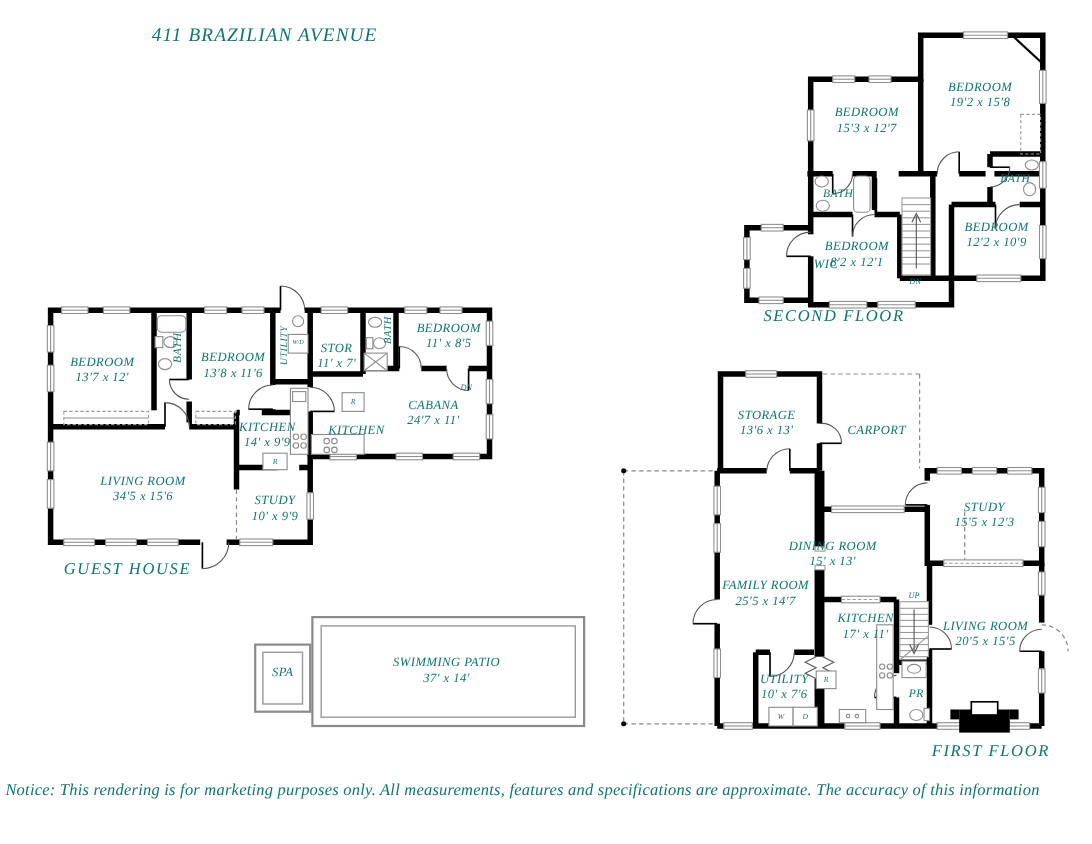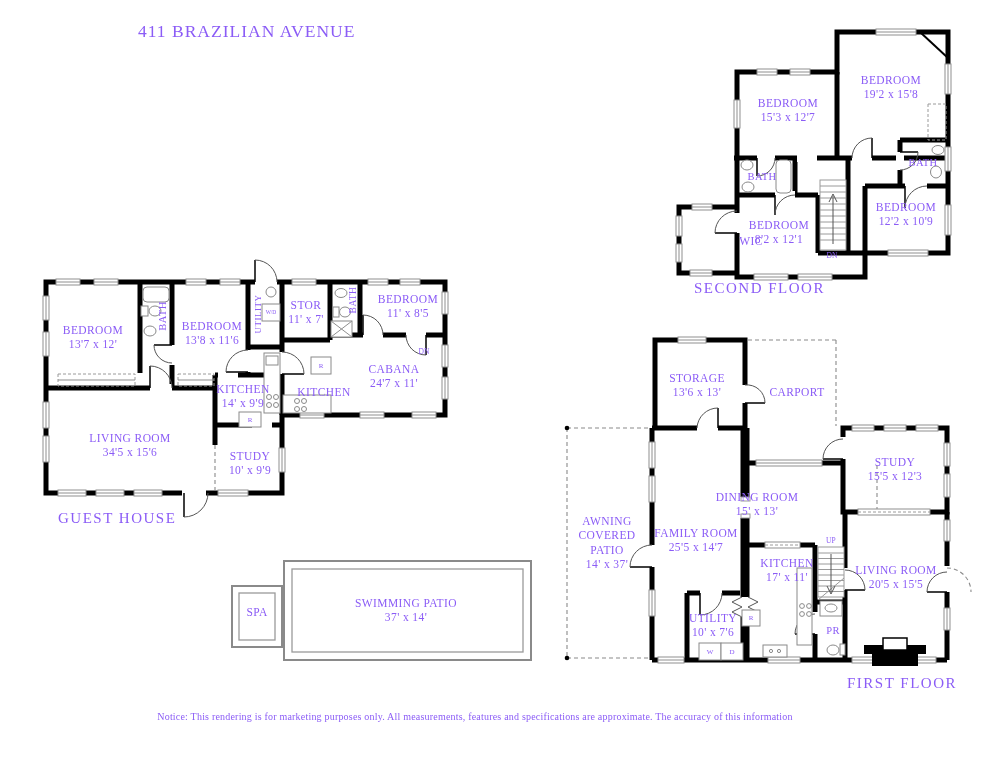--- a/index.html
+++ b/index.html
@@ -1,17 +1,17 @@
 <!DOCTYPE html>
 <html><head>
 <meta charset="utf-8">
 <style>
   html,body{margin:0;padding:0;background:#fff;}
   .stage{position:relative;width:993px;height:767px;background:#ffffff;
-         font-family:"Liberation Serif","DejaVu Serif",serif;color:#8b5cf6;overflow:hidden;}
+         font-family:"Liberation Serif","DejaVu Serif",serif;color:#0f766e;overflow:hidden;font-style:italic;}
   svg.plan{position:absolute;left:0;top:0;}
   
   .wall{stroke:#000;stroke-width:5;fill:none;}
   .wallT{stroke:#000;stroke-width:9;fill:none;}
   .thin{stroke:#000;stroke-width:2;fill:none;}
   .door{fill:#fff;stroke:none;}
   .win{fill:#fff;stroke:#8f8f8f;stroke-width:1;}
   .winl{stroke:#8f8f8f;stroke-width:1;}
   .arc{fill:none;stroke:#555;stroke-width:1;}
   .leaf{stroke:#000;stroke-width:1.5;}
@@ -28,21 +28,21 @@
   .lbl{position:absolute;transform:translate(-50%,-50%);text-align:center;white-space:nowrap;
        line-height:1.25;font-size:11.5px;letter-spacing:.4px;}
   .vlbl{position:absolute;transform:translate(-50%,-50%) rotate(-90deg);white-space:nowrap;
         font-size:10.5px;letter-spacing:.5px;}
   .b10{font-size:10.5px;}
   .sm{font-size:7.5px;letter-spacing:.2px;}
   .tag{font-size:7px;letter-spacing:0;}
   .tiny{font-size:5.5px;letter-spacing:0;}
   .floor-title{position:absolute;font-size:15px;letter-spacing:1.5px;white-space:nowrap;}
   .main-title{position:absolute;left:138px;top:21px;font-size:17.5px;letter-spacing:1px;white-space:nowrap;}
-  .notice{position:absolute;left:0;width:950px;text-align:center;font-size:10px;letter-spacing:.2px;}
+  .notice{position:absolute;left:0;width:950px;text-align:center;font-size:15px;letter-spacing:.2px;}
 </style>
 </head>
 <body>
 
 <div class="stage">
 
 <svg class="plan" width="993" height="767" viewBox="0 0 993 767">
 
   <g>
     <path class="wall" d="M737,72 H837 V32 H948 V253 H865 V277 H737 Z"></path>
@@ -455,21 +455,21 @@
   <div>BEDROOM</div>
   <div>13'7 x 12'</div>
 </div>
 <div class="vlbl" style="left:162px;top:316px">BATH</div>
 <div class="lbl" style="left:212px;top:333px">
   <div>BEDROOM</div>
   <div>13'8 x 11'6</div>
 </div>
 <div class="vlbl" style="left:258px;top:314px;font-size:9px">UTILITY</div>
 <div class="lbl tiny" style="left:271px;top:312px">W/D</div>
-<div class="lbl" style="left:306px;top:312px">
+<div class="lbl" style="left:306px;top:324px">
   <div>STOR</div>
   <div>11' x 7'</div>
 </div>
 <div class="vlbl" style="left:353px;top:300px;font-size:9.5px">BATH</div>
 <div class="lbl" style="left:408px;top:306px">
   <div>BEDROOM</div>
   <div>11' x 8'5</div>
 </div>
 <div class="lbl" style="left:243px;top:396px">
   <div>KITCHEN</div>
@@ -502,26 +502,20 @@
   <div>STUDY</div>
   <div>15'5 x 12'3</div>
 </div>
 <div class="lbl" style="left:696px;top:540px">
   <div>FAMILY ROOM</div>
   <div>25'5 x 14'7</div>
 </div>
 <div class="lbl" style="left:757px;top:504px">
   <div>DINING ROOM</div>
   <div>15' x 13'</div>
-</div>
-<div class="lbl" style="left:607px;top:543px">
-  <div>AWNING</div>
-  <div>COVERED</div>
-  <div>PATIO</div>
-  <div>14' x 37'</div>
 </div>
 <div class="lbl" style="left:787px;top:570px">
   <div>KITCHEN</div>
   <div>17' x 11'</div>
 </div>
 <div class="lbl" style="left:896px;top:577px">
   <div>LIVING ROOM</div>
   <div>20'5 x 15'5</div>
 </div>
 <div class="lbl" style="left:713px;top:625px">

